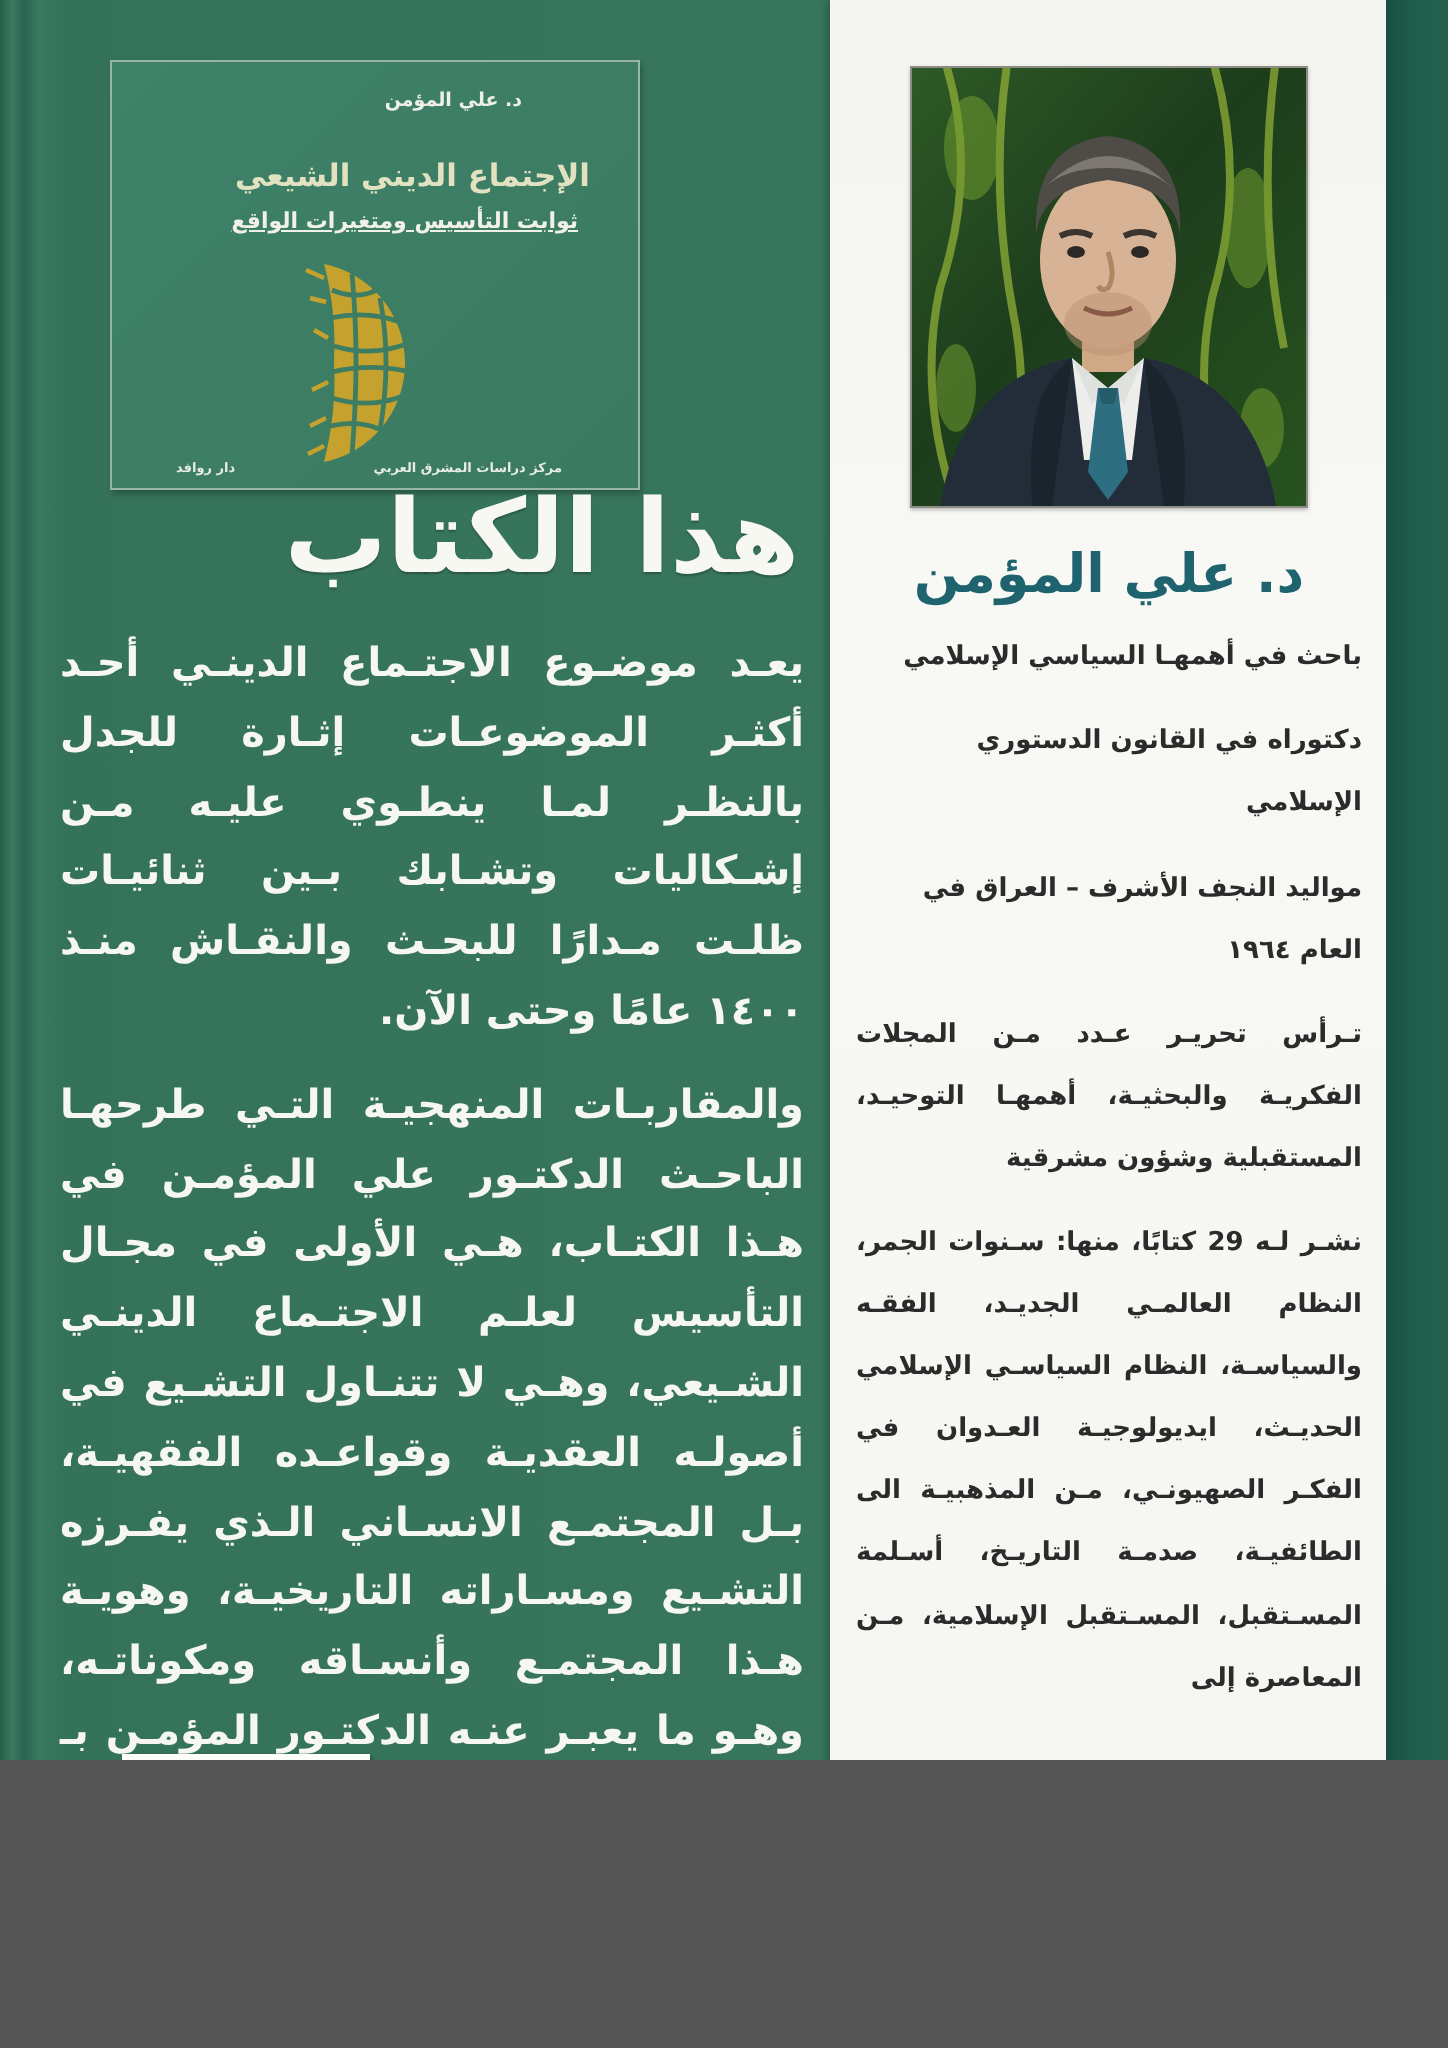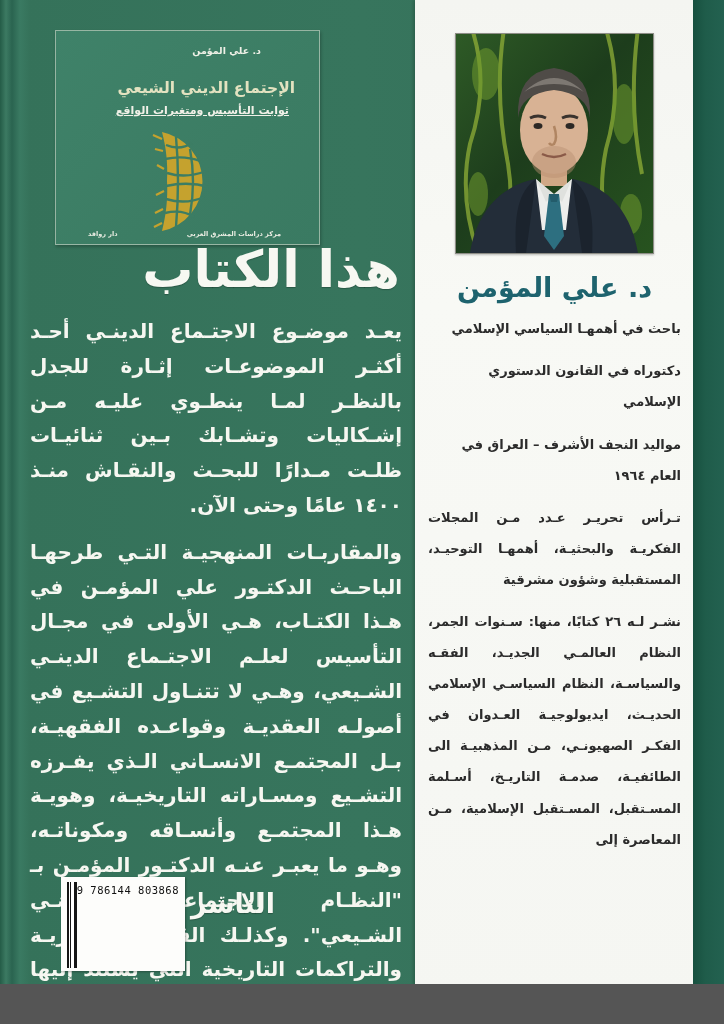--- a/index.html
+++ b/index.html
@@ -1,16 +1,16 @@
 <!DOCTYPE html>
 <html lang="ar"><head>
 <meta charset="utf-8">
 <style>
   html,body{margin:0;padding:0;background:#555;}
-  .page{position:relative;width:724px;height:984px;overflow:hidden;
+  .page{position:relative;width:724px;height:880px;overflow:hidden;
         background:linear-gradient(90deg,#2c6750 0,#35725a 3%,#37755d 50%,#336f58 100%);
         font-family:"DejaVu Sans",sans-serif;}
   
   .hinge{position:absolute;left:0;top:0;width:30px;height:100%;
          background:linear-gradient(90deg,#245c47 0,#3c7a62 6px,#2a6450 12px,#3a7a62 20px,rgba(0,0,0,0) 30px);}
   
   .edge-strip{position:absolute;right:0;top:0;width:31px;height:100%;
               background:linear-gradient(90deg,#17503f 0,#1f5c4a 40%,#236150 100%);}
   
   .mini-cover{position:absolute;left:55px;top:30px;width:263px;height:213px;
@@ -151,19 +151,19 @@
         <path d="M98,92 Q102,104 98,110 Q95,112 93,109" stroke="#b08562" stroke-width="2.5" fill="none"></path>
         <path d="M86,120 Q98,126 110,120" stroke="#8a5a48" stroke-width="2.5" fill="none"></path>
       </svg>
     </div>
     <h1 class="author-name">د. علي المؤمن</h1>
     <div class="bio">
       <p class="single">باحث في أهمهـا السياسي الإسلامي</p>
       <p class="single">دكتوراه في القانون الدستوري الإسلامي</p>
       <p class="single">مواليد النجف الأشرف – العراق في العام ١٩٦٤</p>
       <p>تـرأس تحريـر عـدد مـن المجلات الفكريـة والبحثيـة، أهمهـا التوحيـد، المستقبلية وشؤون مشرقية</p>
-      <p>نشـر لـه ٢٦ كتابًا، منها: سـنوات الجمر، النظام العالمـي الجديـد، الفقـه والسياسـة، النظام السياسـي الإسلامي الحديـث، ايديولوجيـة العـدوان في الفكـر الصهيونـي، مـن المذهبيـة الى الطائفيـة، صدمـة التاريـخ، أسـلمة المسـتقبل، المسـتقبل الإسلامية، مـن المعاصرة إلى</p>
+      <p>نشـر لـه 29 كتابًا، منها: سـنوات الجمر، النظام العالمـي الجديـد، الفقـه والسياسـة، النظام السياسـي الإسلامي الحديـث، ايديولوجيـة العـدوان في الفكـر الصهيونـي، مـن المذهبيـة الى الطائفيـة، صدمـة التاريـخ، أسـلمة المسـتقبل، المسـتقبل الإسلامية، مـن المعاصرة إلى</p>
     </div>
 
   </div>
 
   <div class="edge-strip"></div>
 </div>
 
 </body></html>

